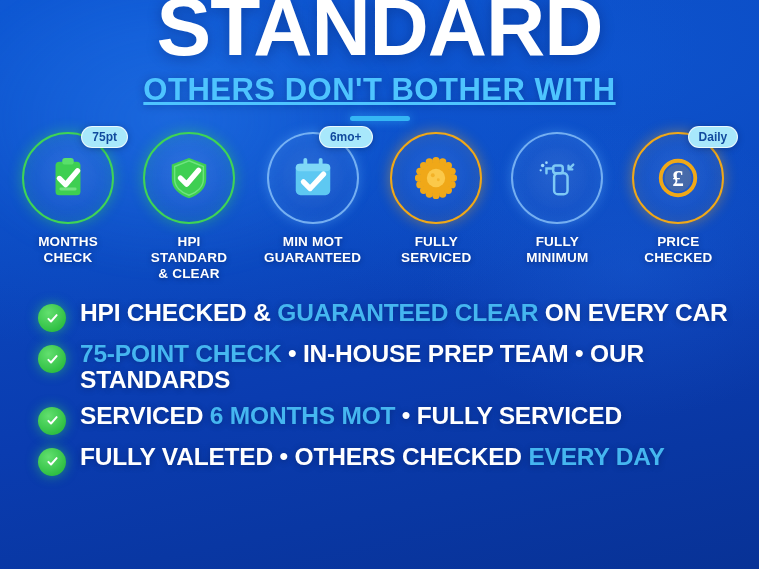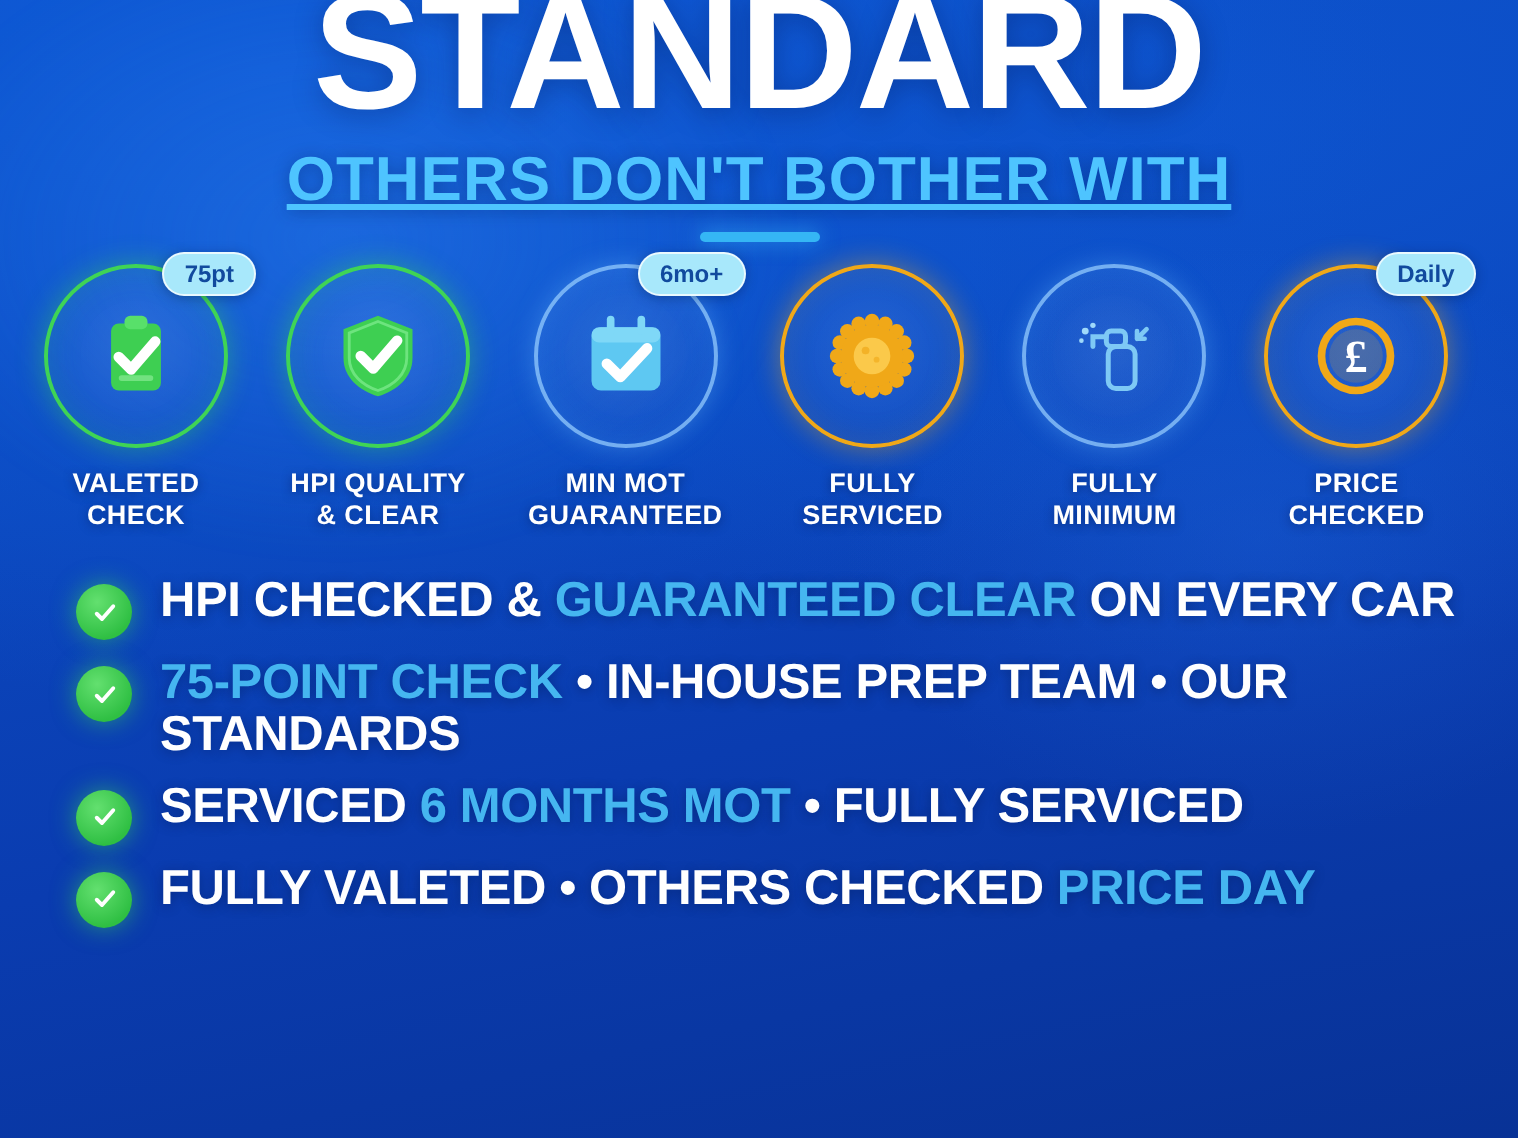--- a/index.html
+++ b/index.html
@@ -71,21 +71,21 @@
     box-shadow:0 1px 6px rgba(0,25,70,.35);
     white-space:nowrap;
   }
   .flabel{
     margin-top:10px;text-align:center;color:#ffffff;
     font-size:13.5px;font-weight:bold;line-height:1.18;letter-spacing:.2px;
     text-shadow:0 1px 5px rgba(0,25,80,.5);
   }
 
   
-  .bullets{position:absolute;left:38px;top:288px;width:690px;}
+  .bullets{position:absolute;left:38px;top:300px;width:690px;}
   .bullet{display:flex;align-items:flex-start;margin-bottom:9px;}
   .check{
     flex:0 0 auto;width:28px;height:28px;border-radius:50%;
     background:radial-gradient(circle at 38% 32%,#63e06f,#2fbf43 72%);
     box-shadow:0 0 12px rgba(60,215,90,.55);
     display:flex;align-items:center;justify-content:center;
     margin-right:14px;margin-top:4px;
   }
   .check svg{display:block;}
   .btext{
@@ -115,37 +115,37 @@
             <svg width="46" height="46" viewBox="0 0 48 48">
       <rect x="11" y="7" width="26" height="35" rx="4" fill="#3ecf52"></rect>
       <rect x="18" y="3" width="12" height="7" rx="3" fill="#58e06a"></rect>
       <rect x="15" y="34" width="18" height="3" rx="1.5" fill="#9df2a6" opacity=".55"></rect>
       <path d="M15 24.5 L21.5 31 L34 16.5" stroke="#ffffff" stroke-width="5.5" fill="none" stroke-linecap="round" stroke-linejoin="round"></path>
     </svg>
           </div>
           <div class="pill">75pt</div>
         </div>
         <div class="flabel">
-          <div>VALETED</div>
+          <div>MONTHS</div>
           <div>CHECK</div>
         </div>
       </div>
       <div class="feature">
         <div class="ring-wrap">
           <div class="ring green"></div>
           <div class="icon-slot">
             <svg width="46" height="46" viewBox="0 0 48 48">
       <path d="M24 3 L42 10 V25 C42 35 34 42 24 45 C14 42 6 35 6 25 V10 Z" fill="#3ecf52"></path>
       <path d="M24 6 L39 12 V25 C39 33.5 32 39.5 24 42 C16 39.5 9 33.5 9 25 V12 Z" fill="none" stroke="#79e88a" stroke-width="1.5" opacity=".8"></path>
       <path d="M15 24 L21.5 30.5 L34 16" stroke="#ffffff" stroke-width="5.5" fill="none" stroke-linecap="round" stroke-linejoin="round"></path>
     </svg>
           </div>
         </div>
         <div class="flabel">
-          <div>HPI QUALITY</div>
+          <div>HPI STANDARD</div>
           <div>&amp; CLEAR</div>
         </div>
       </div>
       <div class="feature">
         <div class="ring-wrap">
           <div class="ring cyan"></div>
           <div class="icon-slot">
             <svg width="46" height="46" viewBox="0 0 48 48">
       <rect x="6" y="9" width="36" height="33" rx="5" fill="#5ec8f2"></rect>
       <rect x="6" y="9" width="36" height="8" rx="4" fill="#7fd8f7"></rect>
@@ -259,16 +259,16 @@
     </svg>
         </div>
         <div class="btext"><span>SERVICED </span><span class="hl">6 MONTHS MOT</span><span> • FULLY SERVICED</span></div>
       </div>
       <div class="bullet">
         <div class="check">
           <svg width="15" height="15" viewBox="0 0 20 20">
       <path d="M4.5 10.5 L8 14 L15.5 5.5" stroke="#ffffff" stroke-width="2.6" fill="none" stroke-linecap="round" stroke-linejoin="round"></path>
     </svg>
         </div>
-        <div class="btext"><span>FULLY VALETED • OTHERS CHECKED </span><span class="hl">PRICE DAY</span></div>
+        <div class="btext"><span>FULLY VALETED • OTHERS CHECKED </span><span class="hl">EVERY DAY</span></div>
       </div>
     </div>
 </div>
 
 </body></html>

